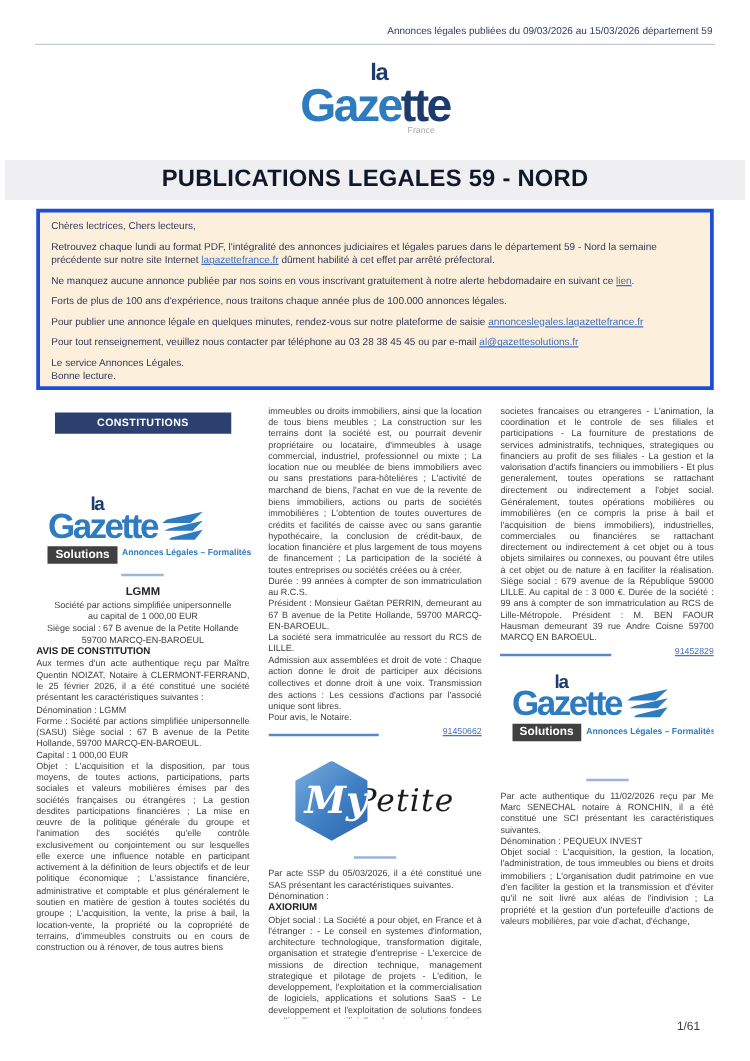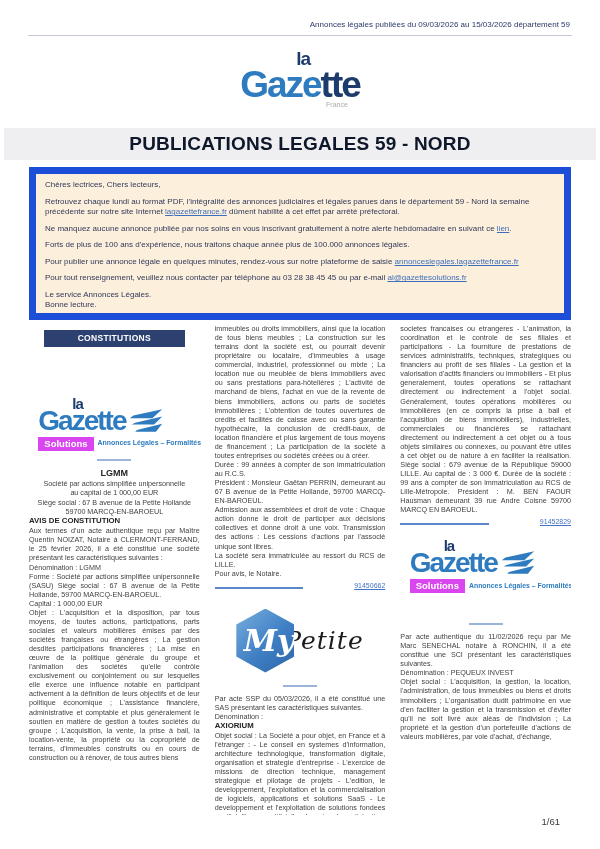--- a/index.html
+++ b/index.html
@@ -17,40 +17,40 @@
   .lg-gazette{font-size:37px;font-weight:bold;letter-spacing:-2px;line-height:1;}
   .lg-blue{color:#2e7bbf;}
   .lg-dark{color:#1d3b6d;text-align:right;}
   .lg-france{font-size:7px;color:#a9a9a9;text-align:right;margin-top:-2px;padding-right:12px;}
   
   .banner{position:absolute;top:128px;left:4px;right:4px;height:32px;background:#efeff1;
     display:flex;align-items:center;justify-content:center;}
   .banner-title{font-size:19px;font-weight:bold;color:#0f172a;letter-spacing:.2px;}
   
   .intro{position:absolute;top:167px;left:29px;right:29px;height:127px;background:#fcefdb;
-    border:7px solid #1d4ed8;padding:6px 9px;font-size:8px;line-height:1.32;color:#30395a;overflow:hidden;}
+    border:3px solid #1d4ed8;padding:6px 9px;font-size:8px;line-height:1.32;color:#30395a;overflow:hidden;}
   .intro p{margin:0 0 6px;}
   .intro p.tight{margin:0;}
   .intro a{color:#3e6fbd;text-decoration:underline;cursor:pointer;}
   
   .cols{position:absolute;top:324px;left:29px;right:29px;bottom:34px;display:flex;gap:15px;overflow:hidden;}
   .col{flex:1;min-width:0;font-size:7.2px;line-height:1.26;text-align:justify;color:#3f3f3f;}
   .col p{margin:0;}
   .sec-bar{background:#2c4170;color:#ffffff;font-weight:bold;font-size:8.5px;text-align:center;
     padding:3px 0;margin:6px 15px 0;letter-spacing:.3px;}
   
   .gs-logo{width:152px;margin:0 auto;position:relative;padding-top:12px;}
   .gs-sp1{margin-top:48px;}
   .gs-sp2{margin-top:10px;}
   .gs-la{position:absolute;top:0;left:34px;font-weight:bold;font-size:15px;color:#1d3b6d;letter-spacing:-1px;}
   .gs-main{display:flex;align-items:center;}
   .gs-gazette{font-weight:bold;font-size:28px;color:#2e7bbf;letter-spacing:-2px;line-height:1;}
   .gs-layers{margin-left:3px;flex:none;}
   .gs-row{display:flex;align-items:center;gap:4px;margin-top:2px;}
-  .gs-solutions{background:#d946ef;color:#fff;font-weight:bold;font-size:9.5px;padding:1px 6px;}
+  .gs-solutions{background:#404040;color:#fff;font-weight:bold;font-size:9.5px;padding:1px 6px;}
   .gs-tagline{color:#2e7bbf;font-weight:bold;font-size:6.9px;white-space:nowrap;}
   
   .mc-logo{display:flex;align-items:center;justify-content:center;margin:14px auto 2px;height:72px;}
   .mc-hex{width:58px;height:64px;background:linear-gradient(135deg,#79aede 0%,#3f7fc4 55%,#2c66a8 100%);
     clip-path:polygon(50% 0,100% 25%,100% 75%,50% 100%,0 75%,0 25%);
     display:flex;align-items:center;justify-content:flex-end;flex:none;}
   .mc-my{color:#fff;font-weight:bold;font-style:italic;font-size:30px;font-family:"DejaVu Serif",serif;}
   .mc-compta{font-style:italic;font-family:"DejaVu Serif",serif;font-size:25px;color:#1c1c1c;
     margin-left:-10px;letter-spacing:1px;}
   
@@ -127,22 +127,22 @@
     <p>Dénomination : LGMM</p>
     <p>Forme : Société par actions simplifiée unipersonnelle (SASU) Siège social : 67 B avenue de la Petite Hollande, 59700 MARCQ-EN-BAROEUL.</p>
     <p>Capital : 1 000,00 EUR</p>
     <p>Objet : L'acquisition et la disposition, par tous moyens, de toutes actions, participations, parts sociales et valeurs mobilières émises par des sociétés françaises ou étrangères ; La gestion desdites participations financières ; La mise en œuvre de la politique générale du groupe et l'animation des sociétés qu'elle contrôle exclusivement ou conjointement ou sur lesquelles elle exerce une influence notable en participant activement à la définition de leurs objectifs et de leur politique économique ; L'assistance financière, administrative et comptable et plus généralement le soutien en matière de gestion à toutes sociétés du groupe ; L'acquisition, la vente, la prise à bail, la location-vente, la propriété ou la copropriété de terrains, d'immeubles construits ou en cours de construction ou à rénover, de tous autres biens</p>
   </div>
 
   <div class="col">
     <p>immeubles ou droits immobiliers, ainsi que la location de tous biens meubles ; La construction sur les terrains dont la société est, ou pourrait devenir propriétaire ou locataire, d'immeubles à usage commercial, industriel, professionnel ou mixte ; La location nue ou meublée de biens immobiliers avec ou sans prestations para-hôtelières ; L'activité de marchand de biens, l'achat en vue de la revente de biens immobiliers, actions ou parts de sociétés immobilières ; L'obtention de toutes ouvertures de crédits et facilités de caisse avec ou sans garantie hypothécaire, la conclusion de crédit-baux, de location financière et plus largement de tous moyens de financement ; La participation de la société à toutes entreprises ou sociétés créées ou à créer.</p>
     <p>Durée : 99 années à compter de son immatriculation au R.C.S.</p>
     <p>Président : Monsieur Gaëtan PERRIN, demeurant au 67 B avenue de la Petite Hollande, 59700 MARCQ-EN-BAROEUL.</p>
+    <p>La société sera immatriculée au ressort du RCS de LILLE.</p>
     <p>Admission aux assemblées et droit de vote : Chaque action donne le droit de participer aux décisions collectives et donne droit à une voix. Transmission des actions : Les cessions d'actions par l'associé unique sont libres.</p>
-    <p>La société sera immatriculée au ressort du RCS de LILLE.</p>
     <p>Pour avis, le Notaire.</p>
     <div class="ref-row">
       <div class="ref-line"></div>
       <a class="ref-num">91450662</a>
     </div>
 
     <div class="mc-logo">
       <div class="mc-hex">
         <span class="mc-my">My</span>
       </div>

